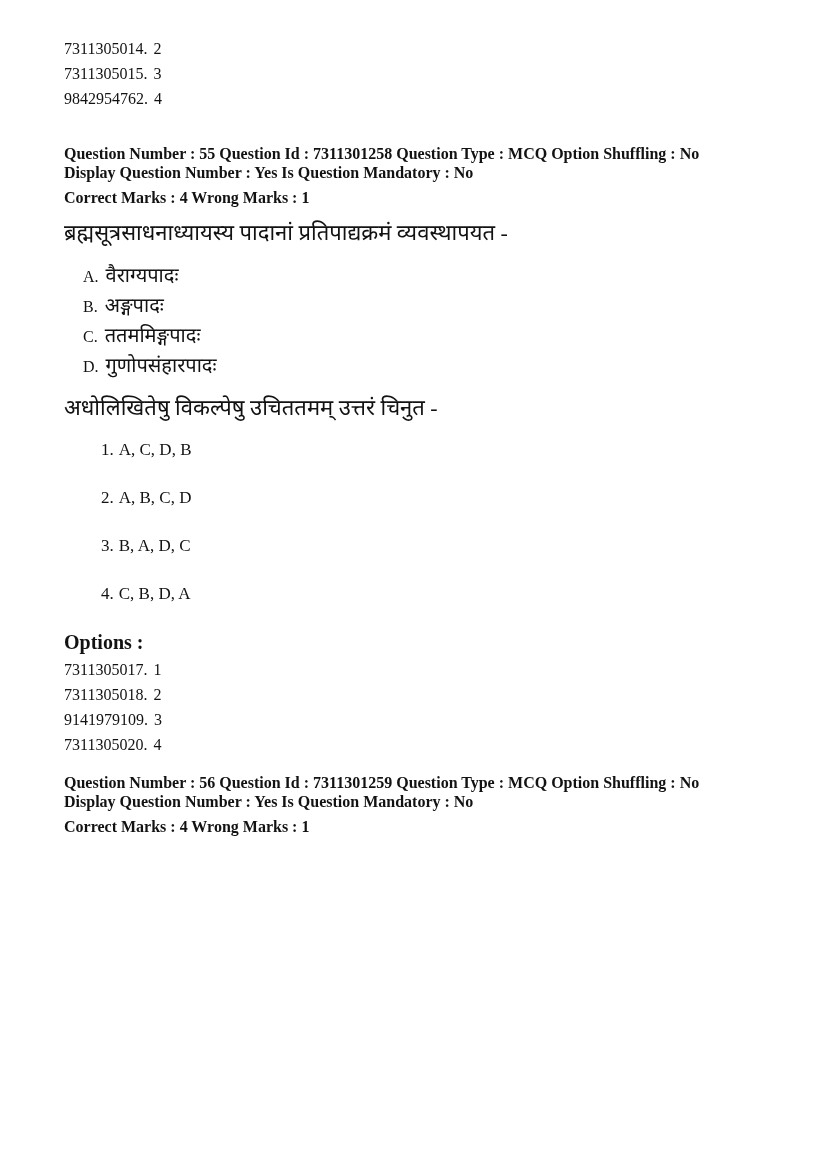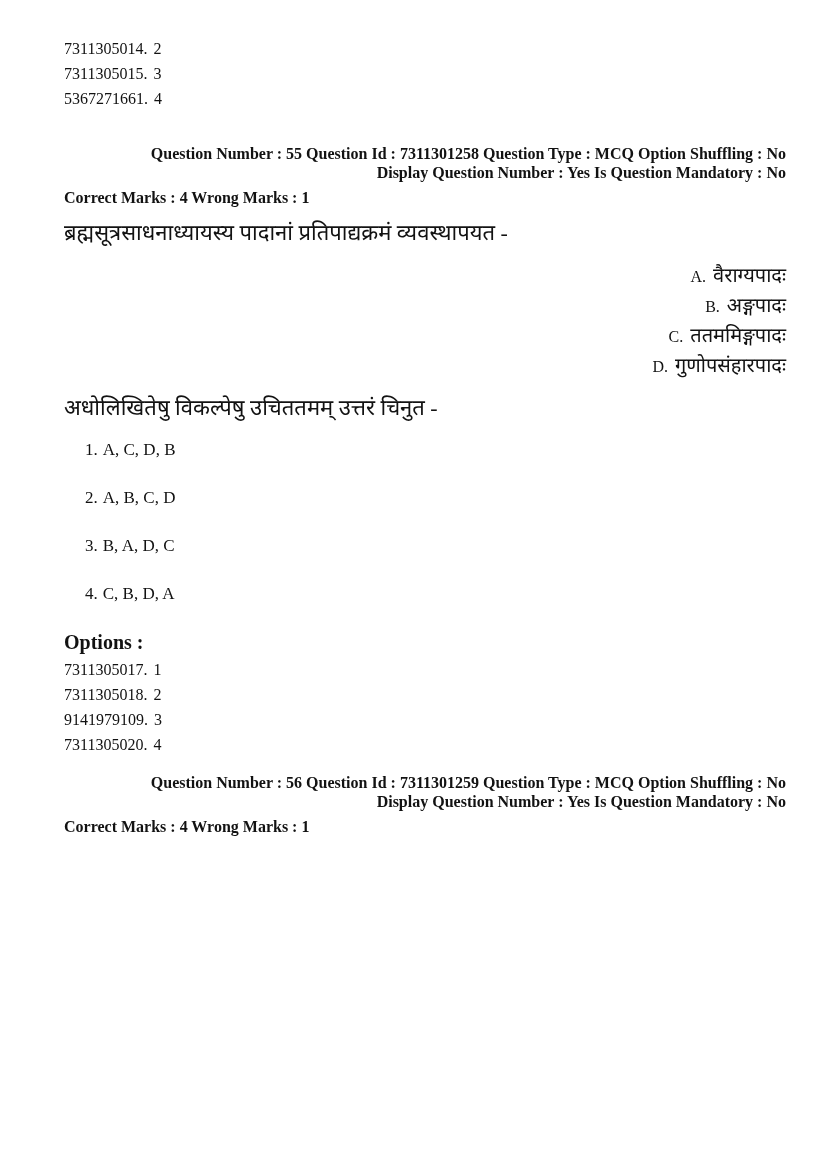--- a/index.html
+++ b/index.html
@@ -33,21 +33,20 @@
 
   
   .q-header {
     margin-top: 33px;
     font-weight: bold;
     font-size: 16px;
   }
   .q-header .hline {
     line-height: 19px;
     white-space: nowrap;
-    text-align: right;
   }
   .q-header .marks {
     margin-top: 6px;
     line-height: 19px;
     white-space: nowrap;
   }
 
   
   .stem {
     margin-top: 11px;
@@ -65,41 +64,41 @@
   }
 
   
   .letter-list {
     margin-top: 13px;
     padding-left: 19px;
   }
   .letter-list .row {
     line-height: 28px;
     white-space: nowrap;
-    text-align: right;
   }
   .letter-list .lbl {
     font-size: 16px;
     margin-right: 7px;
   }
   .letter-list .txt {
     font-size: 20px;
     font-family: "Liberation Serif", "DejaVu Sans", serif;
   }
 
   
   .choice-list {
     margin-top: 17px;
     padding-left: 21px;
   }
   .choice-list .row {
     font-size: 17px;
     line-height: 20px;
     margin-bottom: 28px;
     white-space: nowrap;
+    margin-left: 16px;
   }
   .choice-list .lbl { margin-right: 5px; }
 
   .options-heading {
     margin-top: 2px;
     font-weight: bold;
     font-size: 20px;
     line-height: 20px;
   }
   .options-ids {
@@ -111,21 +110,21 @@
 </style>
 </head>
 <body>
 
 <div class="page">
   <div class="content">
 
     <div class="id-lines">
       <div><span>7311305014.</span><span class="ans">2</span></div>
       <div><span>7311305015.</span><span class="ans">3</span></div>
-      <div><span>5367271661.</span><span class="ans">4</span></div>
+      <div><span>9842954762.</span><span class="ans">4</span></div>
     </div>
 
     <div class="q-header">
       <div class="hline">Question Number : 55 Question Id : 7311301258 Question Type : MCQ Option Shuffling : No</div>
       <div class="hline">Display Question Number : Yes Is Question Mandatory : No</div>
       <div class="marks">Correct Marks : 4 Wrong Marks : 1</div>
     </div>
 
     <div class="stem">ब्रह्मसूत्रसाधनाध्यायस्य पादानां प्रतिपाद्यक्रमं व्यवस्थापयत -</div>
 

